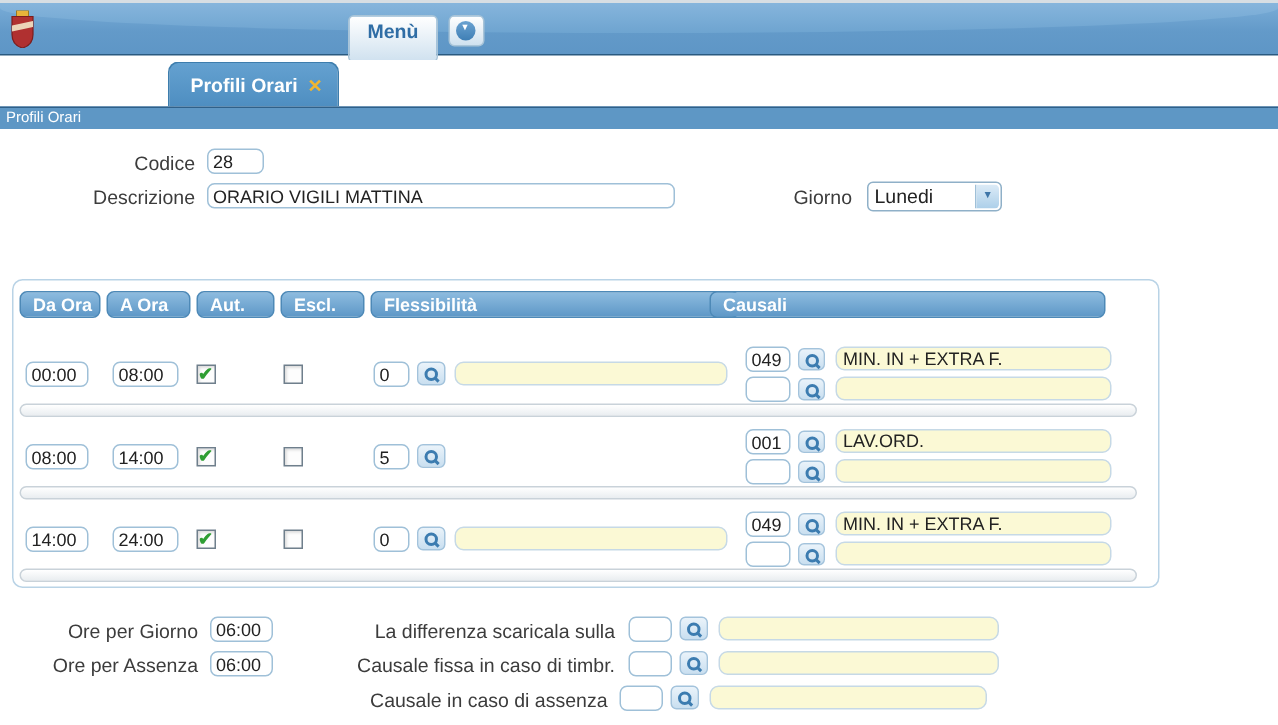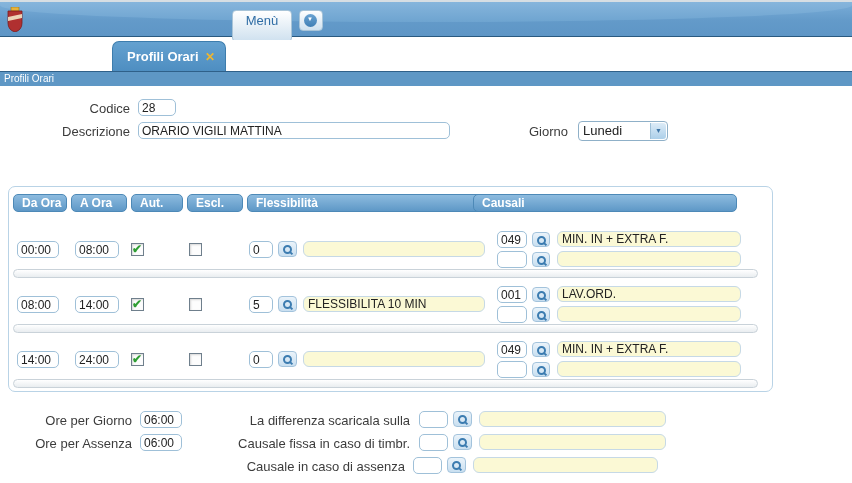--- a/index.html
+++ b/index.html
@@ -9,21 +9,21 @@
   
   .app-header { position:absolute; left:0; top:0; width:852px; height:37px;
     background:linear-gradient(180deg,#7aadd8 0%,#639ac9 55%,#5e96c6 100%);
     border-top:2px solid #d7dee3; border-bottom:1px solid #2a5a80; }
   .app-header::before { content:""; position:absolute; left:0; top:0; width:100%; height:20px;
     background:linear-gradient(180deg,#86b5dc,#6ea4d0); border-radius:0 0 60% 60% / 0 0 100% 100%; }
   .logo { position:absolute; left:6px; top:5px; width:18px; height:25px; }
   .app-title { position:absolute; left:30px; top:8px; color:#fff; font-size:17px; font-weight:bold; letter-spacing:.5px; text-shadow:1px 1px 1px rgba(0,0,0,.25); }
   .menu-btn { position:absolute; left:232px; top:8px; width:60px; height:32px;
     background:linear-gradient(180deg,#ffffff,#cfe1ef); border:1px solid #a8c4d8; border-radius:4px;
-    color:#2f6da5; font-weight:normal; font-size:13px; text-align:center; line-height:19px; cursor:pointer; }
+    color:#2f6da5; font-weight:bold; font-size:13px; text-align:center; line-height:19px; cursor:pointer; }
   .dd-btn { position:absolute; left:299px; top:8px; width:24px; height:21px;
     background:linear-gradient(180deg,#ffffff,#cfe1ef); border:1px solid #a8c4d8; border-radius:4px; cursor:pointer; }
   .dd-circle { position:absolute; left:4px; top:3px; width:13px; height:13px; border-radius:50%;
     background:linear-gradient(180deg,#6ba3d2,#3f7fb5); }
   .dd-circle::after { content:"▼"; position:absolute; left:3px; top:2px; font-size:6px; color:#fff; }
 
   
   .tabbar { position:absolute; left:0; top:40px; width:852px; height:31px; background:#fff; }
   .tab { position:absolute; bottom:0; height:30px; border-radius:7px 7px 0 0; font-size:13px; font-weight:bold; line-height:30px; cursor:pointer; }
   .tab-inactive { left:4px; width:106px; background:linear-gradient(180deg,#ffffff,#d4e3ef);
@@ -151,21 +151,20 @@
     <div class="hscroll"></div>
   </div>
 
   <div class="trow r1">
     <input class="inp t-da" value="08:00" style="">
     <input class="inp t-a" value="14:00" style="">
     <div class="cb t-aut" data-checked="true"></div>
     <div class="cb t-escl" data-checked="false"></div>
     <input class="inp t-fl" value="5" style="">
     <div class="mag t-flmag"></div>
-    <input class="inp-yellow t-fldesc" value="FLESSIBILITA 10 MIN" style="">
     <input class="inp c-code1" value="001" style="">
     <div class="mag c-mag1"></div>
     <input class="inp-yellow c-desc1" value="LAV.ORD." style="">
     <input class="inp c-code2" value="" style="">
     <div class="mag c-mag2"></div>
     <input class="inp-yellow c-desc2" value="" style="">
     <div class="hscroll"></div>
   </div>
 
   <div class="trow r2">

